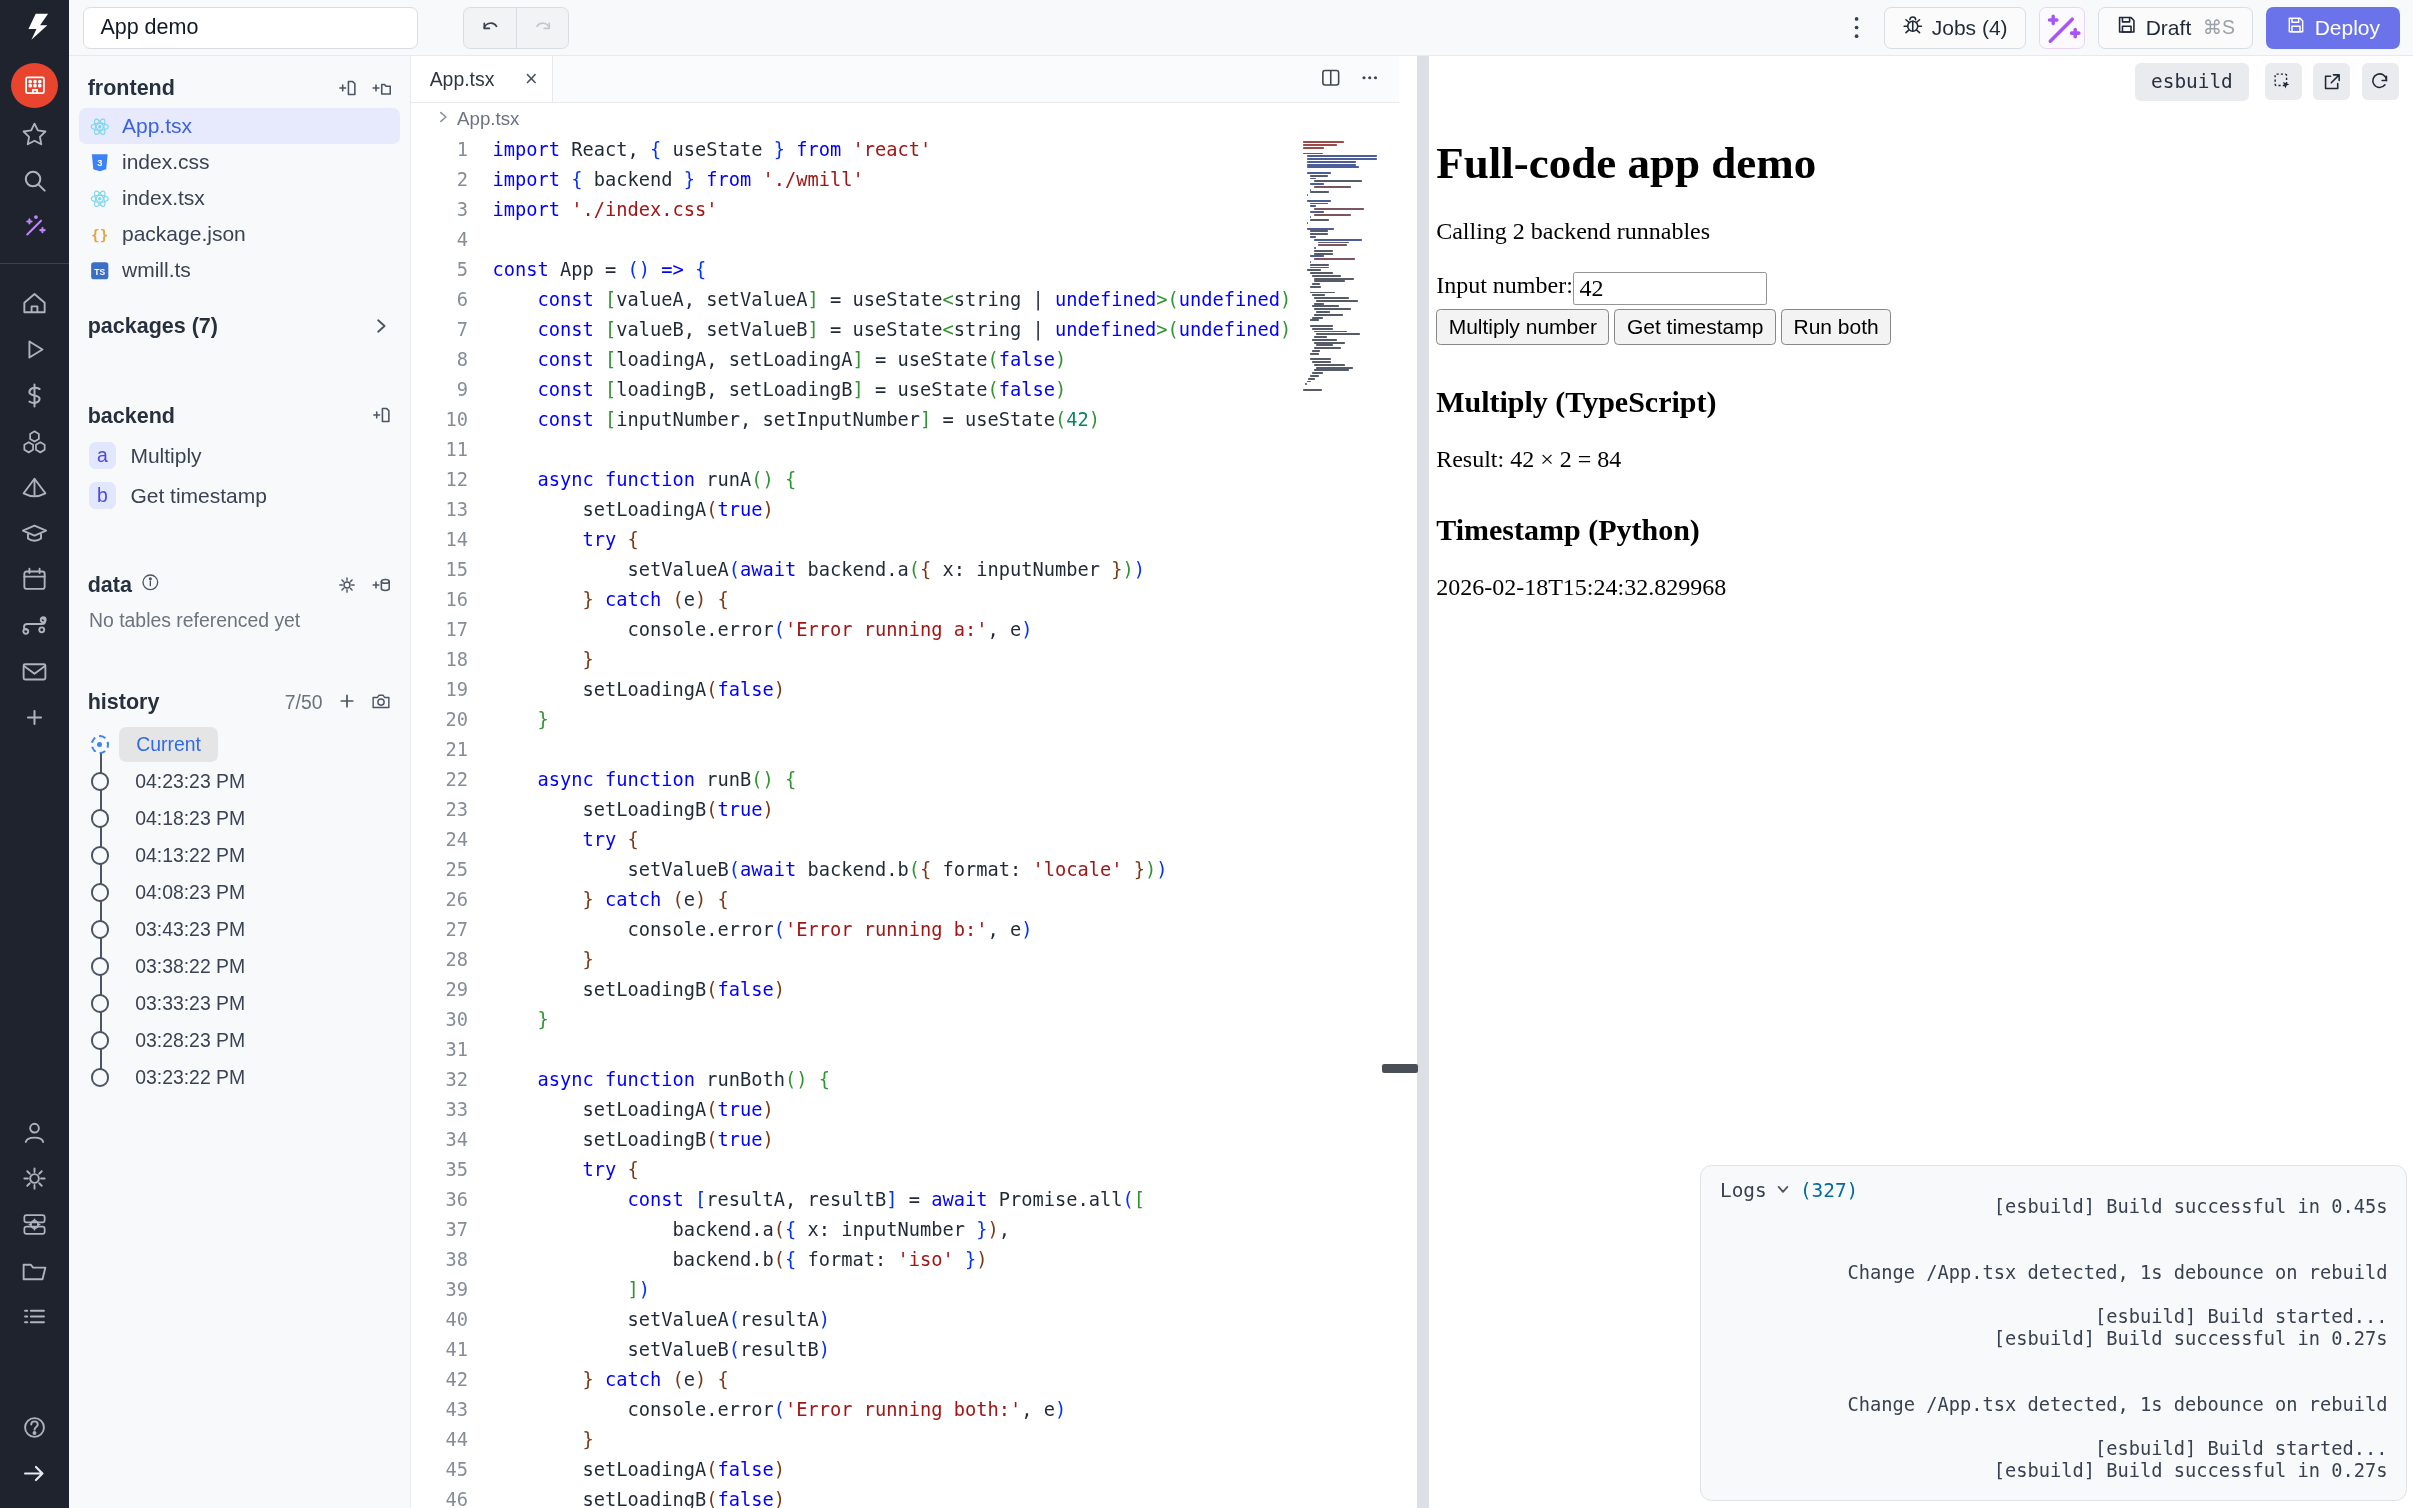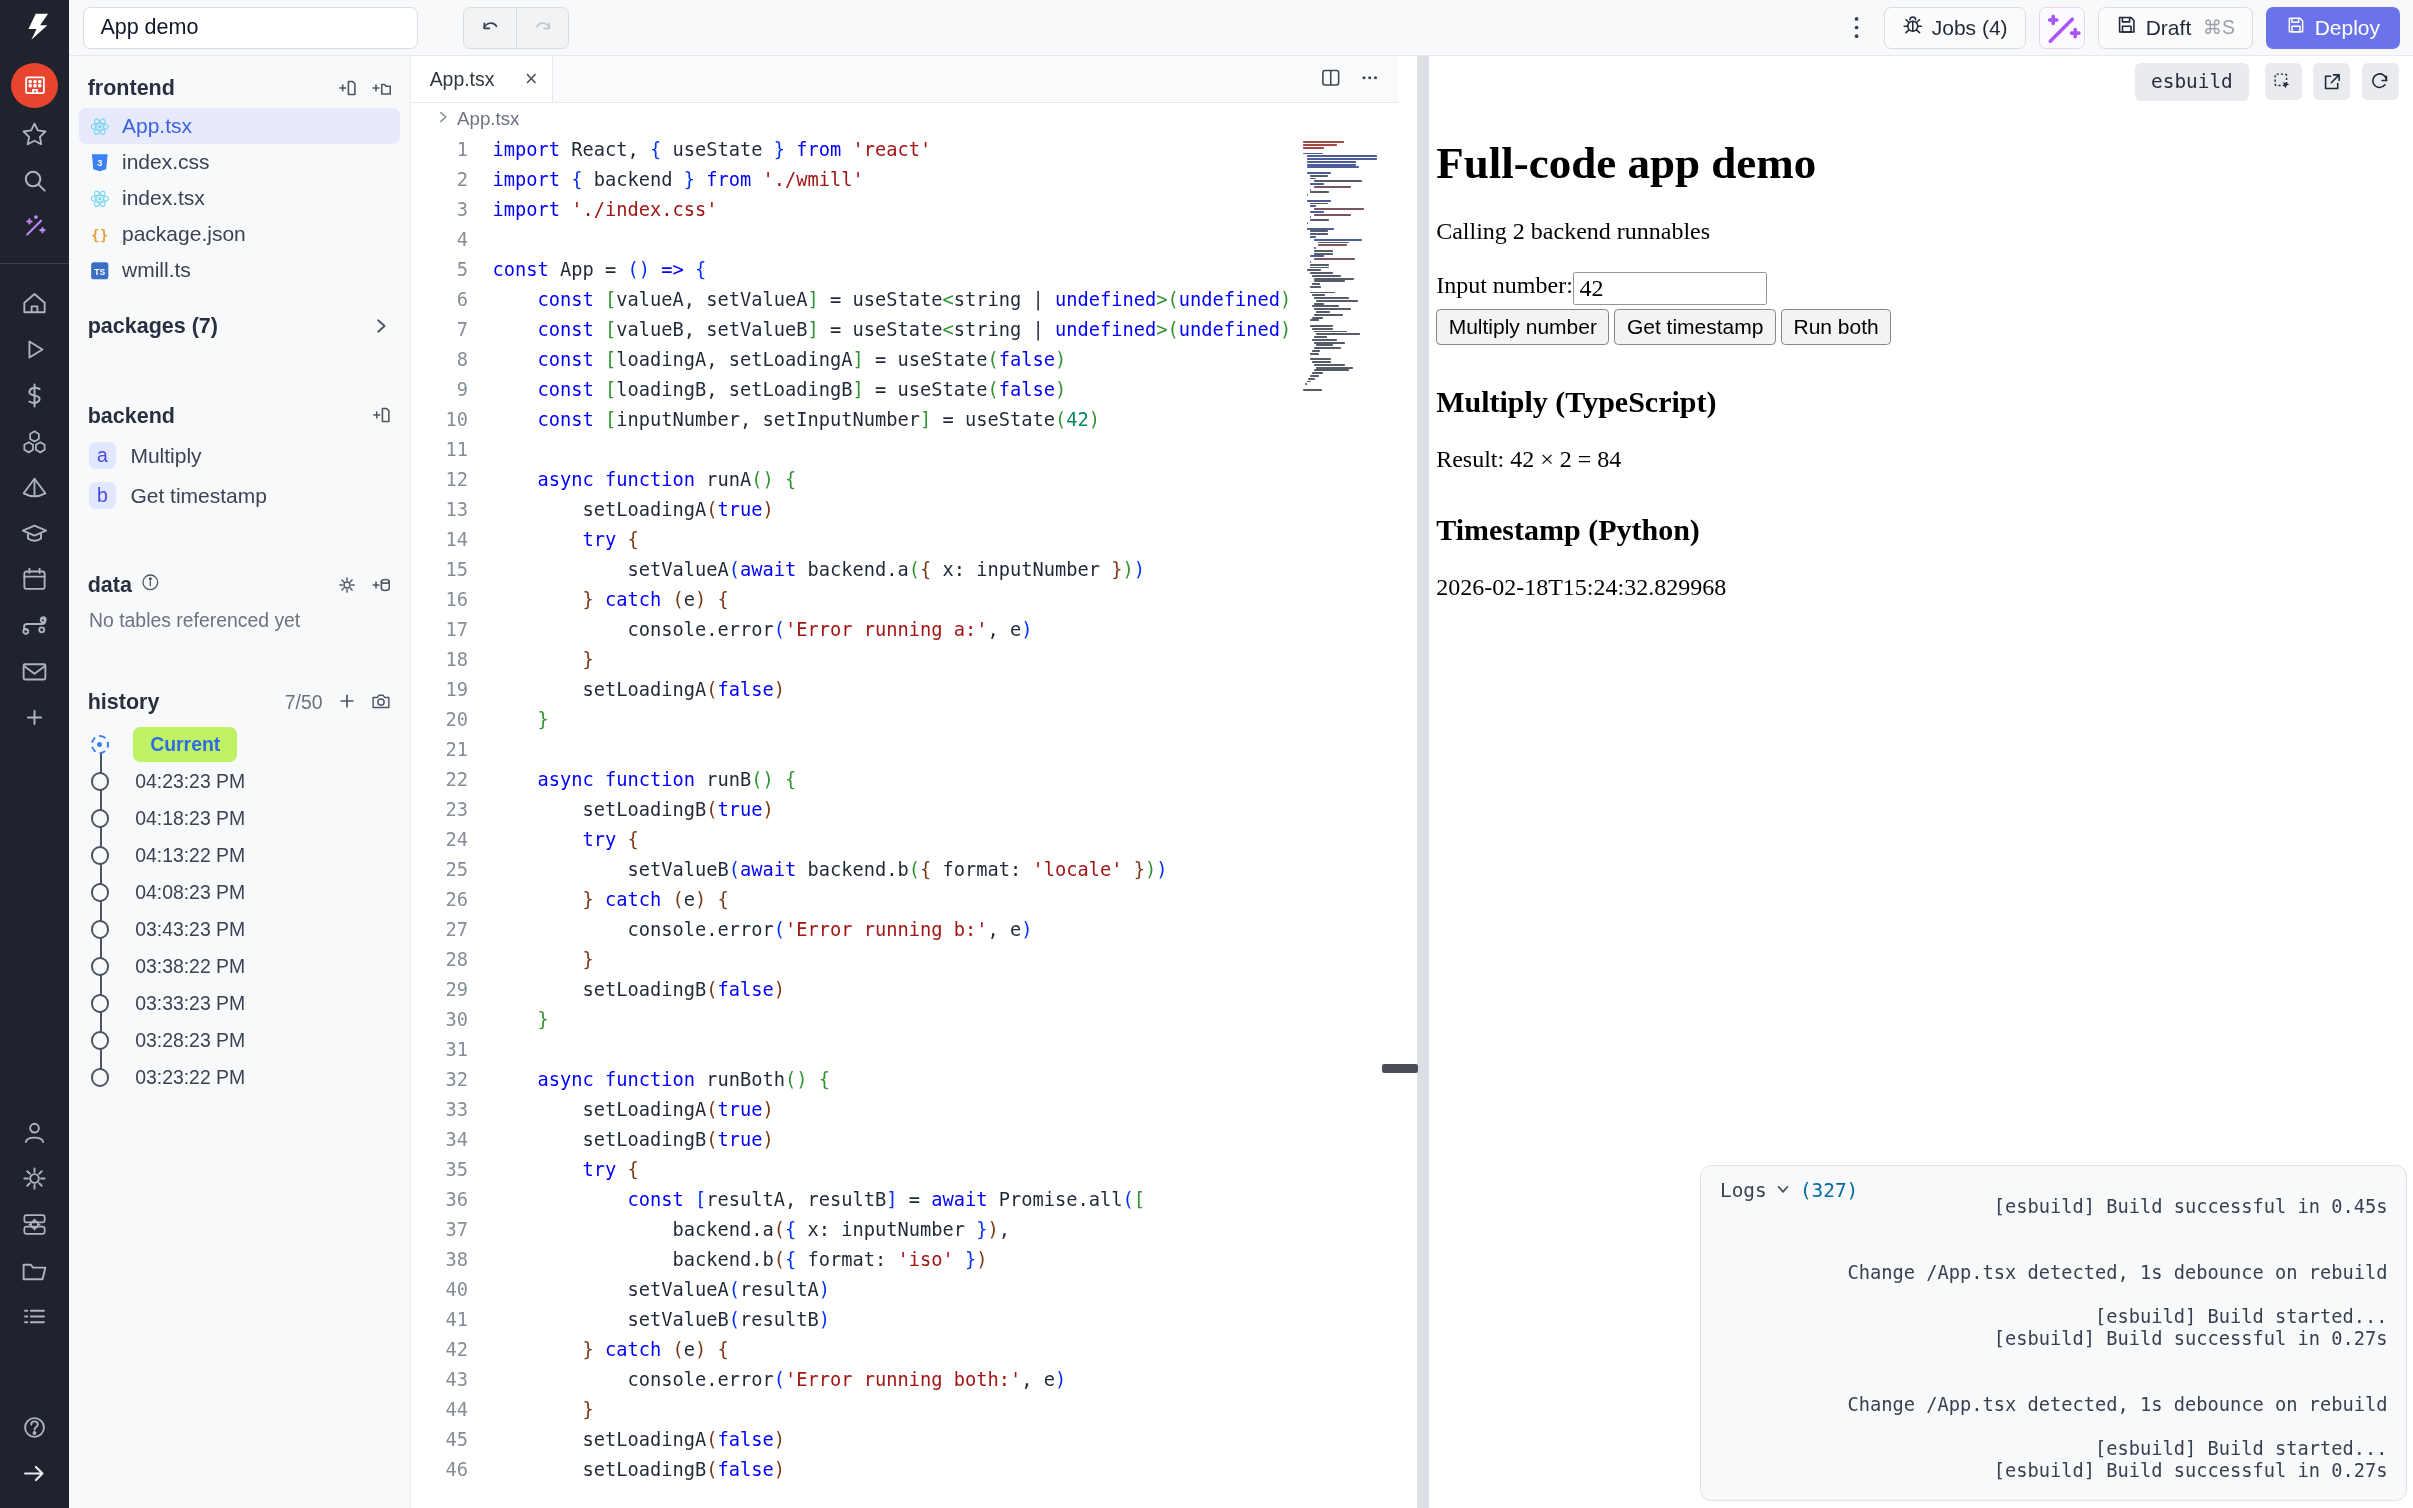--- a/index.html
+++ b/index.html
@@ -50,21 +50,21 @@
   .empty-text { font-size:19.4px; color:#6b7280; padding:4.3px 20px 0; }
   .spacer-lg { height:50px; } .spacer-sm { height:18.7px; }
 
   .timeline { position:relative; margin:4.3px 0 0 0; }
   .timeline .tl-line { position:absolute; left:31px; top:21.5px; bottom:21.5px; border-left:2.2px solid #4b5563; }
   .tl-row { display:flex; align-items:center; height:37px; position:relative; padding-left:21.5px; }
   .tl-dot { width:18.7px; height:18.7px; border-radius:50%; border:2.2px solid #4b5563; background:#f8f9fb; flex:none; }
   .tl-dot.current { border:2.2px dashed #3b82f6; position:relative; }
   .tl-dot.current::after { content:""; position:absolute; left:4.3px; top:4.3px; width:5.7px; height:5.7px; border-radius:50%; background:#3b82f6; }
   .tl-label { font-size:19.4px; color:#3a4354; margin-left:26px;text-align:center; }
-  .current-pill { margin-left:24px; background:#bef264; color:#2f6be4; font-weight:bold; font-size:19.4px; padding:5.7px 17px; border-radius:7.2px; }
+  .current-pill { margin-left:10px; background:#e5e5e5; color:#2f6be4; font-weight:normal; font-size:19.4px; padding:5.7px 17px; border-radius:7.2px; }
 
   
   .editor { position:absolute; left:411px; top:56px; width:988px; bottom:0; background:#fff; overflow:hidden; }
   .tabbar { height:47px; background:#fafbfc; border-bottom:1.4px solid #e7e9ec; display:flex; align-items:stretch; }
   .tab { width:142px; background:#fff; border-right:1.4px solid #e7e9ec; display:flex; align-items:center; padding:0 14.4px 0 18.7px; font-size:19.4px; color:#2f3740; gap:8.6px; }
   .tab .tab-label { flex:1; }
   .tab .close-x { color:#4b5563; font-size:21.5px; }
   .tabbar-right { margin-left:auto; display:flex; align-items:center; gap:17px; padding-right:18.7px; color:#3f4650; }
   .tabbar-right svg { width:21.5px; height:21.5px; }
   .breadcrumb { height:32px; display:flex; align-items:center; padding-left:24.4px; color:#6b7280; font-size:18.7px; gap:5.7px; }
@@ -547,20 +547,21 @@
       <div class="code-line"><span class="lnum">29</span><span class="lcode">        setLoadingB<span style="color:#7b3814">(</span><span class="tk">false</span><span style="color:#7b3814">)</span></span></div>
       <div class="code-line"><span class="lnum">30</span><span class="lcode">    <span style="color:#319331">}</span></span></div>
       <div class="code-line"><span class="lnum">31</span><span class="lcode"></span></div>
       <div class="code-line"><span class="lnum">32</span><span class="lcode">    <span class="tk">async</span> <span class="tk">function</span> runBoth<span style="color:#319331">(</span><span style="color:#319331">)</span> <span style="color:#319331">{</span></span></div>
       <div class="code-line"><span class="lnum">33</span><span class="lcode">        setLoadingA<span style="color:#7b3814">(</span><span class="tk">true</span><span style="color:#7b3814">)</span></span></div>
       <div class="code-line"><span class="lnum">34</span><span class="lcode">        setLoadingB<span style="color:#7b3814">(</span><span class="tk">true</span><span style="color:#7b3814">)</span></span></div>
       <div class="code-line"><span class="lnum">35</span><span class="lcode">        <span class="tk">try</span> <span style="color:#7b3814">{</span></span></div>
       <div class="code-line"><span class="lnum">36</span><span class="lcode">            <span class="tk">const</span> <span style="color:#0431fa">[</span>resultA, resultB<span style="color:#0431fa">]</span> = <span class="tk">await</span> Promise.all<span style="color:#0431fa">(</span><span style="color:#319331">[</span></span></div>
       <div class="code-line"><span class="lnum">37</span><span class="lcode">                backend.a<span style="color:#7b3814">(</span><span style="color:#0431fa">{</span> x: inputNumber <span style="color:#0431fa">}</span><span style="color:#7b3814">)</span>,</span></div>
       <div class="code-line"><span class="lnum">38</span><span class="lcode">                backend.b<span style="color:#7b3814">(</span><span style="color:#0431fa">{</span> format: <span class="ts">'iso'</span> <span style="color:#0431fa">}</span><span style="color:#7b3814">)</span></span></div>
+      <div class="code-line"><span class="lnum">39</span><span class="lcode">            <span style="color:#319331">]</span><span style="color:#0431fa">)</span></span></div>
       <div class="code-line"><span class="lnum">40</span><span class="lcode">            setValueA<span style="color:#0431fa">(</span>resultA<span style="color:#0431fa">)</span></span></div>
       <div class="code-line"><span class="lnum">41</span><span class="lcode">            setValueB<span style="color:#0431fa">(</span>resultB<span style="color:#0431fa">)</span></span></div>
       <div class="code-line"><span class="lnum">42</span><span class="lcode">        <span style="color:#7b3814">}</span> <span class="tk">catch</span> <span style="color:#7b3814">(</span>e<span style="color:#7b3814">)</span> <span style="color:#7b3814">{</span></span></div>
       <div class="code-line"><span class="lnum">43</span><span class="lcode">            console.error<span style="color:#0431fa">(</span><span class="ts">'Error running both:'</span>, e<span style="color:#0431fa">)</span></span></div>
       <div class="code-line"><span class="lnum">44</span><span class="lcode">        <span style="color:#7b3814">}</span></span></div>
       <div class="code-line"><span class="lnum">45</span><span class="lcode">        setLoadingA<span style="color:#7b3814">(</span><span class="tk">false</span><span style="color:#7b3814">)</span></span></div>
       <div class="code-line"><span class="lnum">46</span><span class="lcode">        setLoadingB<span style="color:#7b3814">(</span><span class="tk">false</span><span style="color:#7b3814">)</span></span></div>
     </div>
   <div class="minimap" id="minimap">
       <div class="mm-line" style="margin-left: 0px; width: 41px; background: rgb(158, 74, 70);"></div>

